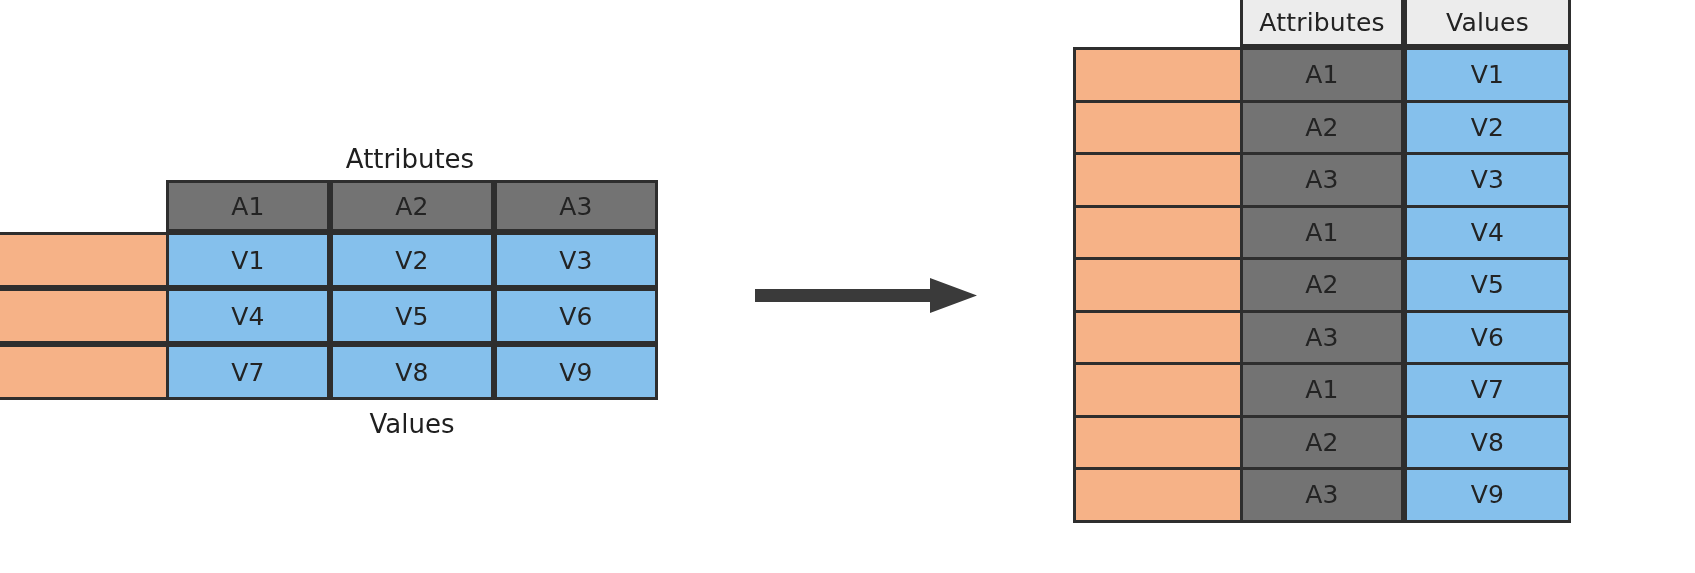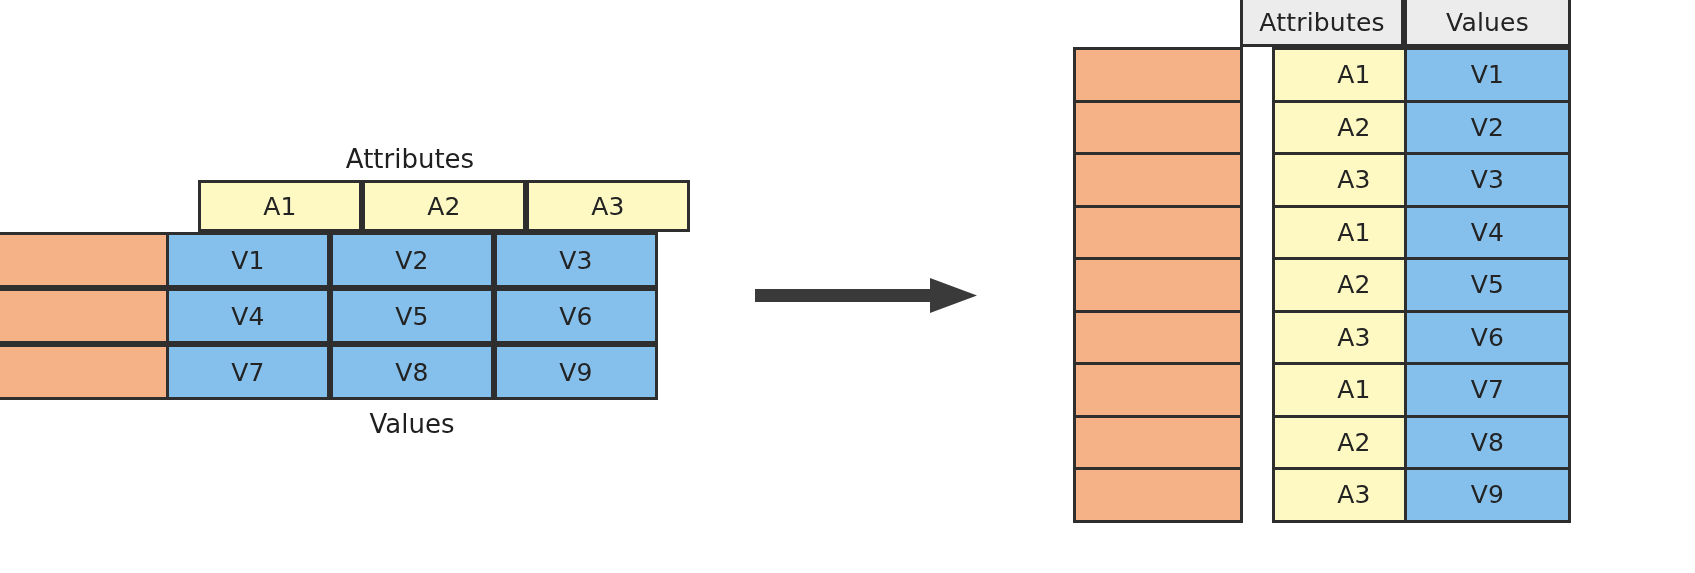--- a/index.html
+++ b/index.html
@@ -27,21 +27,21 @@
     box-sizing: border-box;
     border: 3px solid #2e2e2e;
     display: flex;
     align-items: center;
     justify-content: center;
     font-size: 25px;
     line-height: 1;
     color: #232323;
     letter-spacing: 0.2px;
   }
-  .cell.green  { background: #fef9c3; margin-left: 32px; }
+  .cell.green  { background: #737373; }
   .cell.blue   { background: #85c0ec; }
   .cell.orange { background: #f6b287; }
   .cell.grey   { background: #ececec; }
 
   
   .caption {
     position: absolute;
     font-size: 26px;
     line-height: 1;
     color: #1f1f1f;

